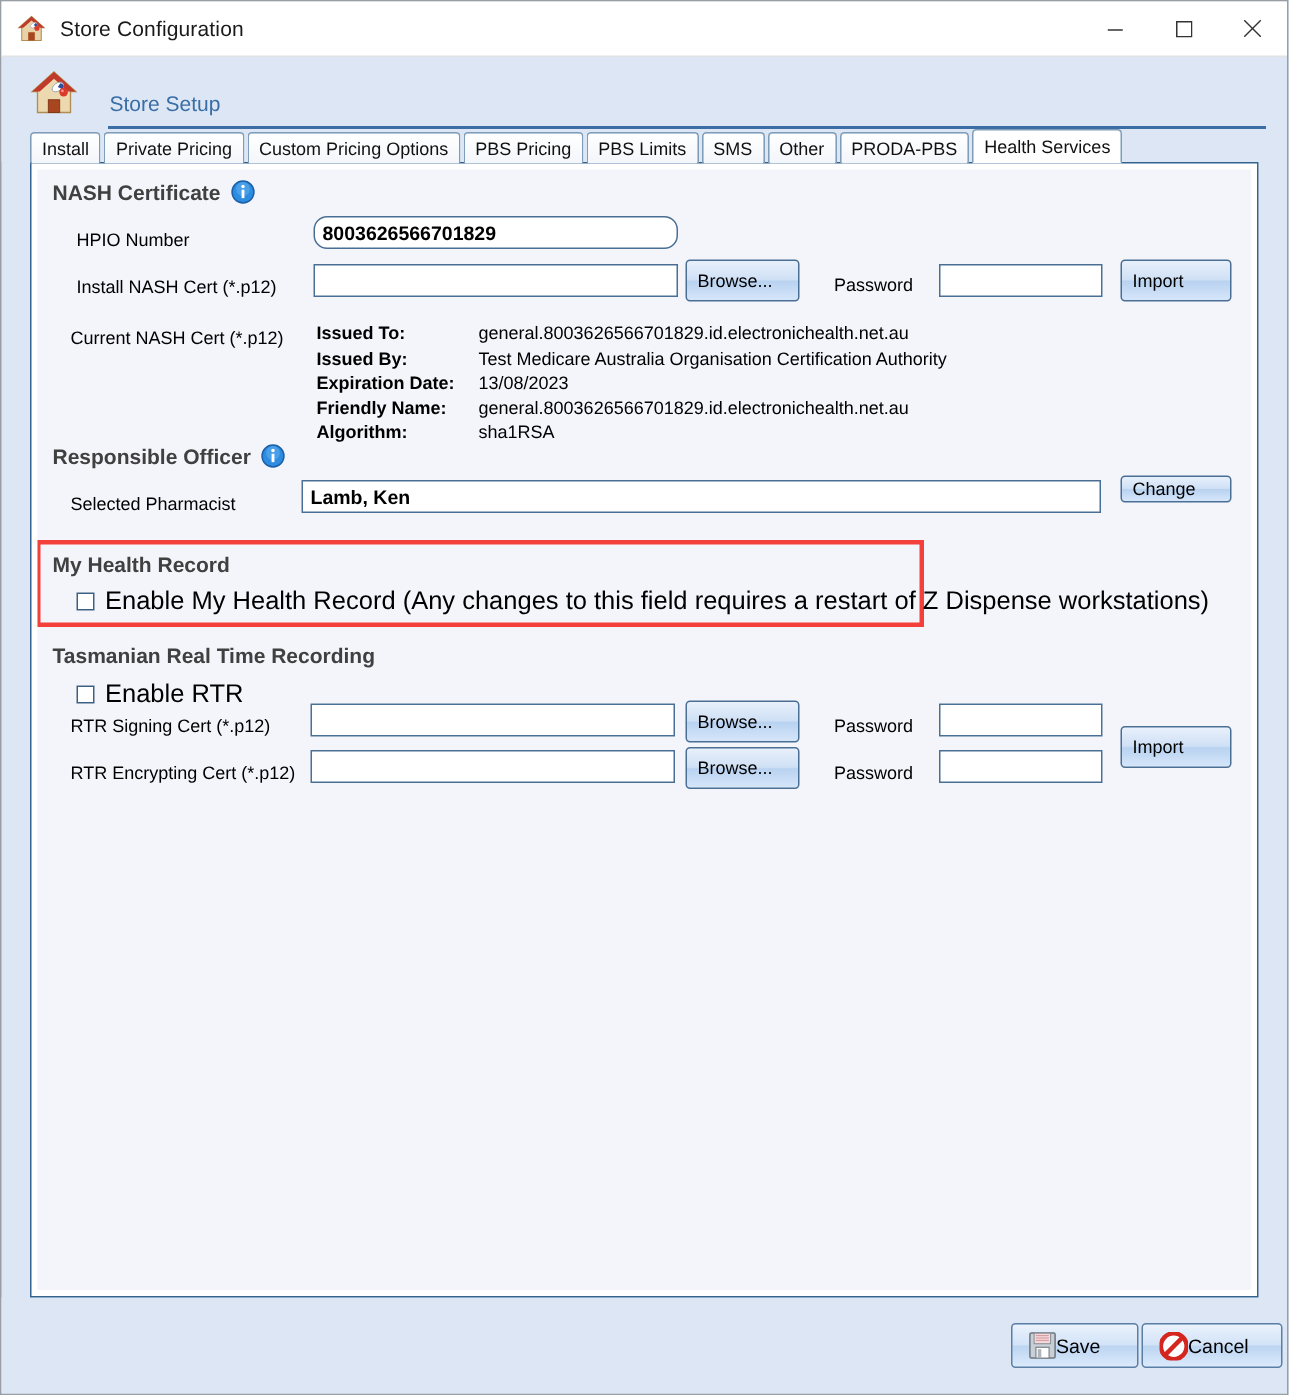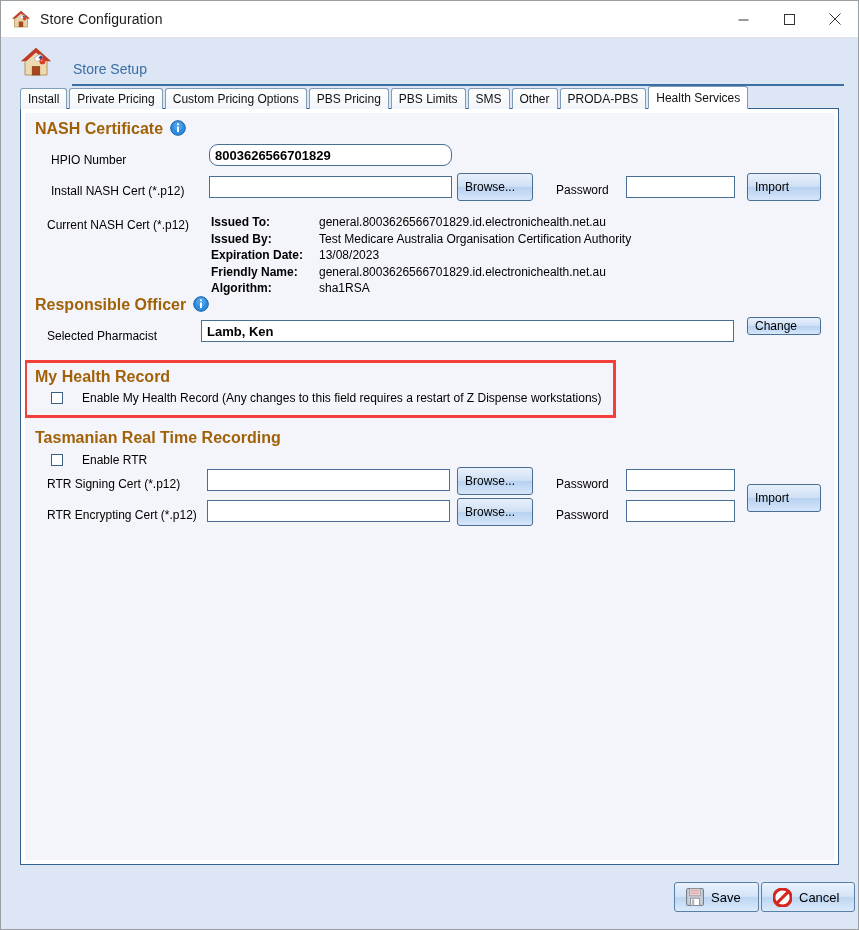--- a/index.html
+++ b/index.html
@@ -121,25 +121,25 @@
     z-index: 1;
   }
   .panel-inner {
     position:absolute; left:4px; top:4px; right:4px; bottom:4px;
     background:#f4f4fb;
     overflow:hidden;
   }
 
   .section-title {
     position:absolute;
-    color:#a16207;
+    color:#404040;
     font-weight:bold;
-    font-size:16px;
+    font-size:14px;
     white-space:nowrap;
-    display:flex; align-items:flex-start; gap:7px;
+    display:flex; align-items:flex-end; gap:7px;
   }
   .info-icon { width:16px; height:16px; display:block; }
 
   .fieldlabel {
     position:absolute;
     font-size:12px;
     color:#000;
     white-space:nowrap;
   }
   .tinput {
@@ -168,21 +168,21 @@
     cursor:default;
   }
   .certtable {
     position:absolute;
     font-size:12px;
     line-height:14.5px;
   }
   .certtable td { font-size:12px; padding:0; vertical-align:top; line-height:14.5px;}
   .certtable td.k { font-weight:bold; padding-right:14px; white-space:nowrap;}
 
-  .cbrow { position:absolute; display:flex; align-items:center; gap:19px; font-size:12px;}
+  .cbrow { position:absolute; display:flex; align-items:center; gap:7px; font-size:17px;}
   .cbox {
     width:12px; height:12px; box-sizing:border-box;
     border:1px solid #3c5f84; background:#ffffff; flex:none;
   }
   .redbox {
     position:absolute;
     border: 3px solid #f4403a;
     box-sizing:border-box;
     pointer-events:none;
   }
@@ -194,21 +194,21 @@
     position:relative;
   }
   .fbtn {
     position:absolute;
     box-sizing:border-box;
     height:30px;
     border:1px solid #5a7fa6;
     border-radius:3px;
     background: linear-gradient(to bottom, #eaf2fc 0%, #d3e3f7 48%, #bcd5f1 52%, #dbeafb 100%);
     display:flex; align-items:center;
-    gap:7px; padding:0 11px;
+    padding:0 11px;
     font-size:13px;
     cursor:default;
   }
 </style>
 </head>
 <body>
 
 <div class="window">
 
   <div class="titlebar">

